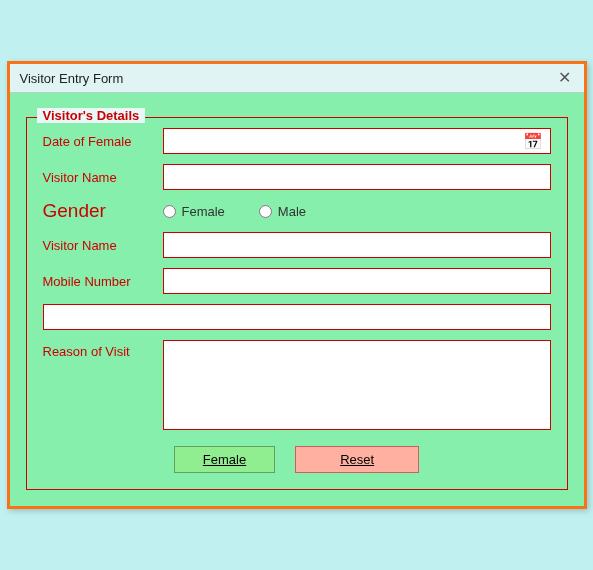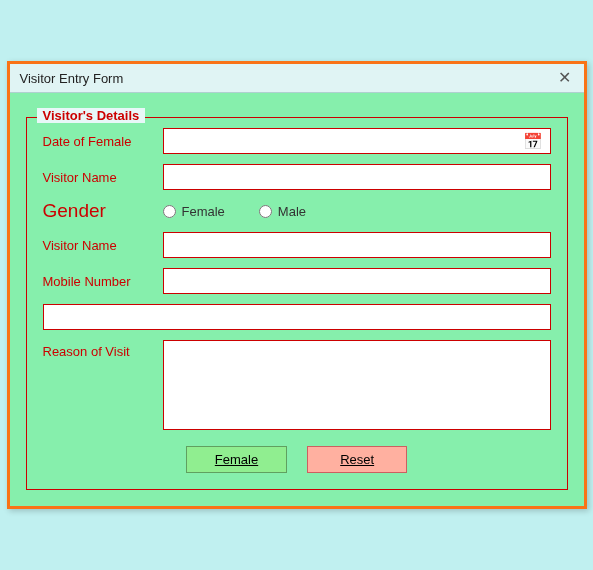--- a/index.html
+++ b/index.html
@@ -192,21 +192,21 @@
       font-size: 13px;
       cursor: pointer;
       color: #000;
       text-decoration: underline;
       text-underline-offset: 1px;
     }
 
     .reset-btn {
       background: #ffb0a0;
       border: 1px solid #cc6060;
-      padding: 5px 32px;
+      padding: 5px 44px;
       font-size: 13px;
       cursor: pointer;
       color: #000;
       text-decoration: underline;
       text-underline-offset: 1px;
     }
   </style>
 </head>
 <body>
 

